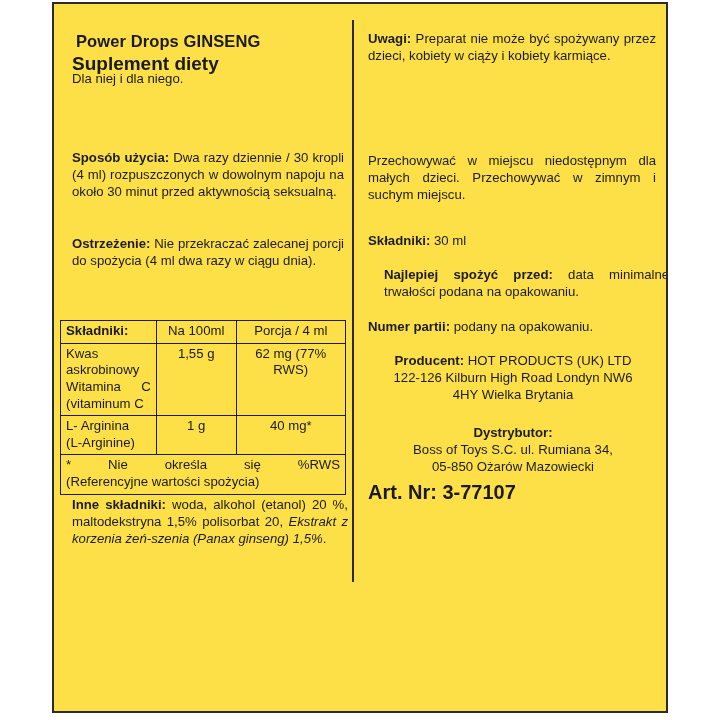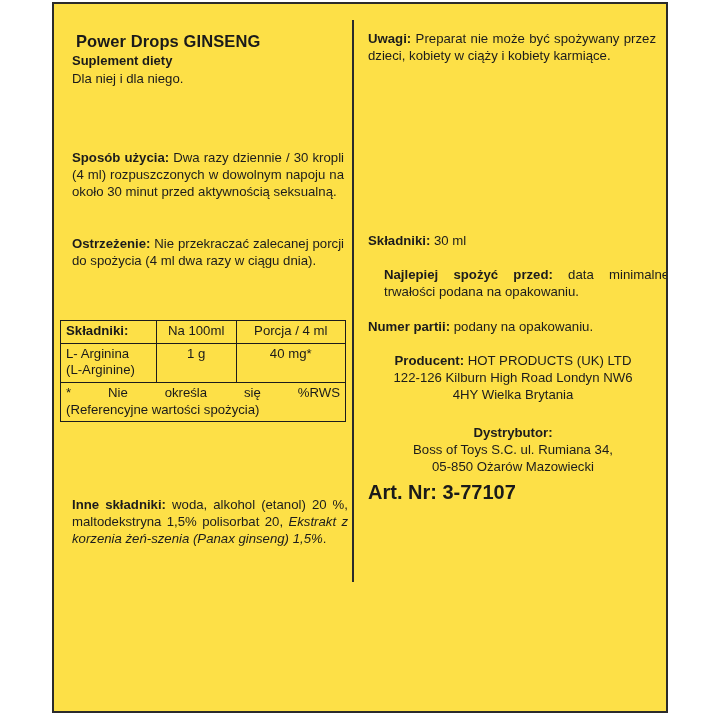--- a/index.html
+++ b/index.html
@@ -38,21 +38,21 @@
   .ctr { text-align: center; }
   b.lbl { font-weight: bold; }
 
   
   #title {
     left: 22px; top: 28px; width: 265px;
     font-size: 16.5px; font-weight: bold; letter-spacing: .1px;
   }
   #subtitle {
     left: 18px; top: 49px; width: 265px;
-    font-size: 13px; font-weight: bold;
+    font-size: 19px; font-weight: bold;
   }
   #tagline {
     left: 18px; top: 67px; width: 265px;
     font-size: 13.2px;
   }
   #usage { left: 18px; top: 145px; width: 272px; }
   #warning { left: 18px; top: 231px; width: 272px; }
 
   
   #nutri-table {
@@ -123,20 +123,33 @@
 
     <table id="nutri-table">
       <tbody>
         <tr>
           <th class="col-a h-ing">Składniki:</th>
           <th class="col-b">Na 100ml</th>
           <th class="col-c">Porcja / 4 ml</th>
         </tr>
         <tr>
           <td class="col-a ing">
+            <div>Kwas</div>
+            <div>askrobinowy</div>
+            <div class="spread">
+              <span>Witamina</span>
+              <span>C</span>
+            </div>
+            <div>(vitaminum C</div>
+          </td>
+          <td class="col-b">1,55 g</td>
+          <td class="col-c">62 mg (77% RWS)</td>
+        </tr>
+        <tr>
+          <td class="col-a ing">
             <div>L- Arginina</div>
             <div>(L-Arginine)</div>
           </td>
           <td class="col-b">1 g</td>
           <td class="col-c">40 mg*</td>
         </tr>
         <tr>
           <td class="foot" colspan="3">
             <div class="spread foot-top">
               <span>*</span>
@@ -158,20 +171,21 @@
 
   <div class="col" id="right-col">
 
     <div class="blk t just" id="notes">
       <div>
         <b class="lbl">Uwagi:</b><span> Preparat nie może być spożywany przez dzieci, kobiety w ciąży i kobiety karmiące.</span>
       </div>
     </div>
 
     <div class="blk t just" id="storage">
+      <div class="just">Przechowywać w miejscu niedostępnym dla małych dzieci. Przechowywać w zimnym i suchym miejscu.</div>
     </div>
 
     <div class="blk t" id="content-line">
       <b class="lbl">Składniki:</b><span> 30 ml</span>
     </div>
 
     <div class="blk t just" id="best-before">
       <b class="lbl">Najlepiej spożyć przed:</b><span> data minimalnej trwałości podana na opakowaniu.</span>
     </div>
 

